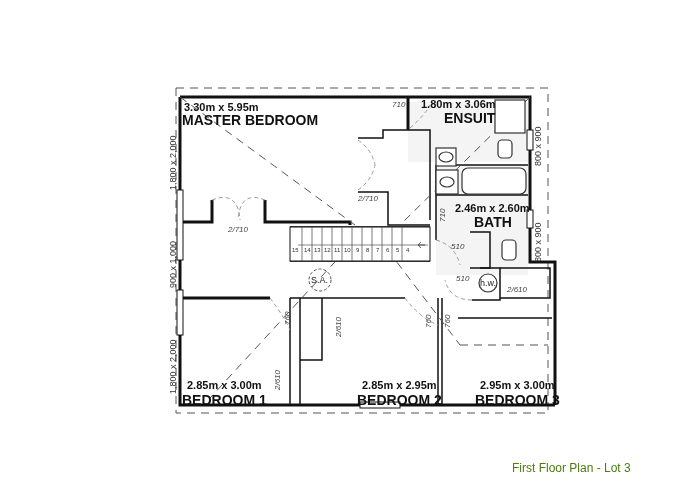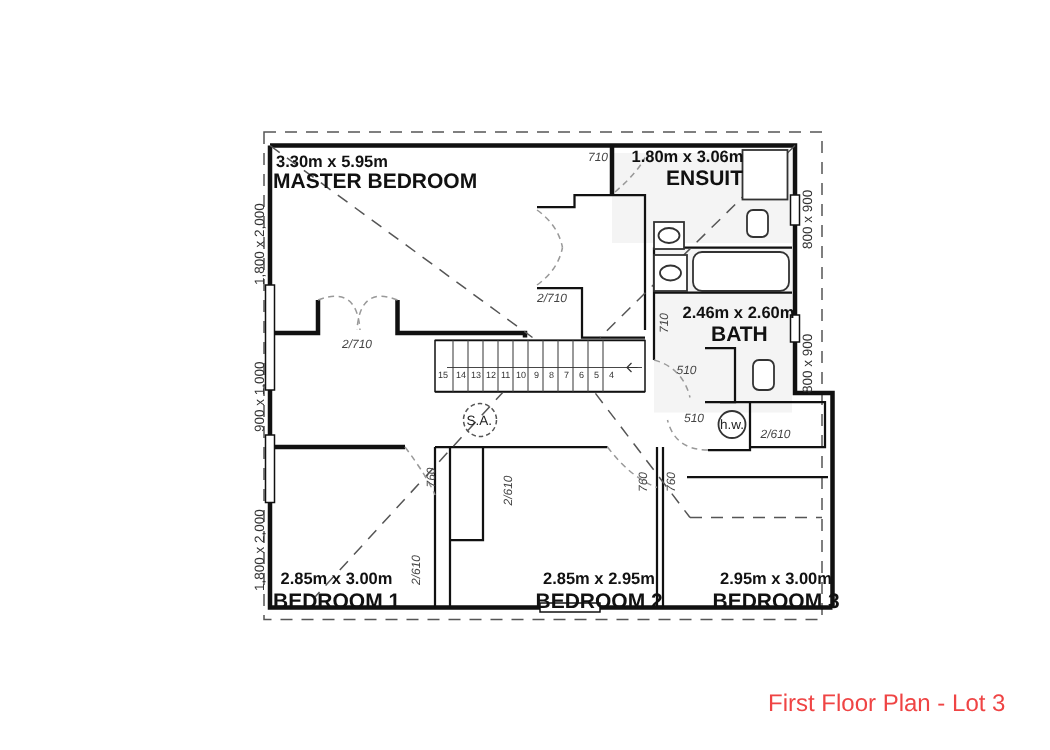--- a/index.html
+++ b/index.html
@@ -4,21 +4,21 @@
 <style>
   html, body { margin:0; padding:0; background:#ffffff; }
   body { width:700px; height:500px; position:relative; overflow:hidden; font-family:"Liberation Sans", sans-serif; }
   svg { position:absolute; left:0; top:0; }
   .room-dim { font-family:"Liberation Sans", sans-serif; font-size:11px; font-weight:bold; fill:#111; }
   .room-name { font-family:"Liberation Sans", sans-serif; font-size:14px; font-weight:bold; fill:#111; }
   .door-lbl { font-family:"Liberation Sans", sans-serif; font-size:8px; font-style:italic; fill:#444; }
   .win-lbl { font-family:"Liberation Sans", sans-serif; font-size:9px; fill:#333; }
   .stair-num { font-family:"Liberation Sans", sans-serif; font-size:6px; fill:#333; }
   .sym-lbl { font-family:"Liberation Sans", sans-serif; font-size:9px; fill:#222; }
-  .plan-title { position:absolute; left:512px; top:461px; font-family:"Liberation Sans", sans-serif; font-size:16px; color:#ef4444; }
+  .plan-title { position:absolute; left:512px; top:461px; font-family:"Liberation Sans", sans-serif; font-size:12px; color:#4d7c0f; }
   .wall { fill:none; stroke:#111; stroke-width:3; }
   .wall-thin { fill:none; stroke:#111; stroke-width:1.5; }
   .dash { fill:none; stroke:#555; stroke-width:1; stroke-dasharray:8 6; }
   .arc { fill:none; stroke:#999; stroke-width:1; stroke-dasharray:4 3; }
   .fixture { fill:#fff; stroke:#333; stroke-width:1.2; }
   .tile { fill:#f4f4f4; }
 </style>
 </head>
 <body>
 

